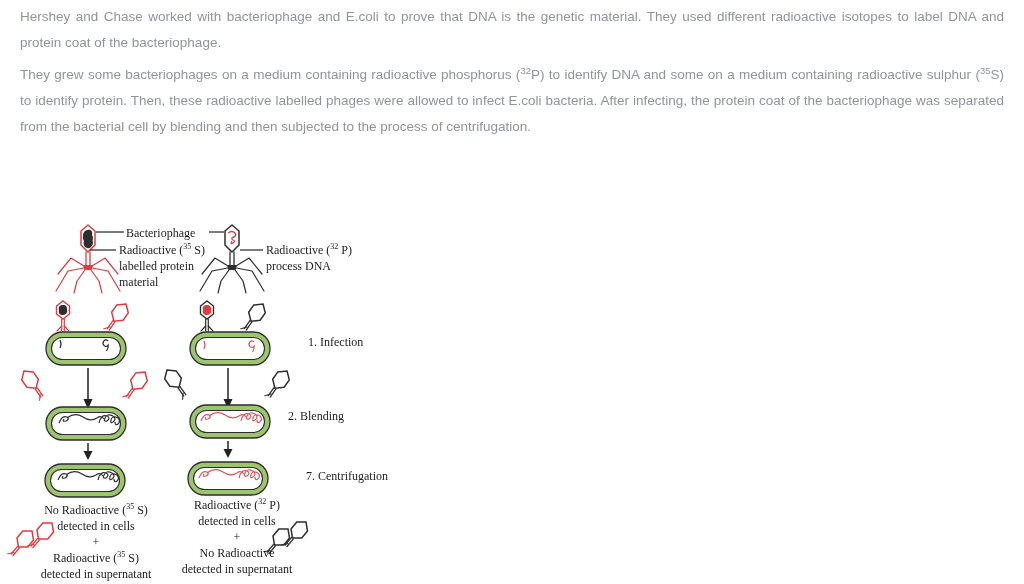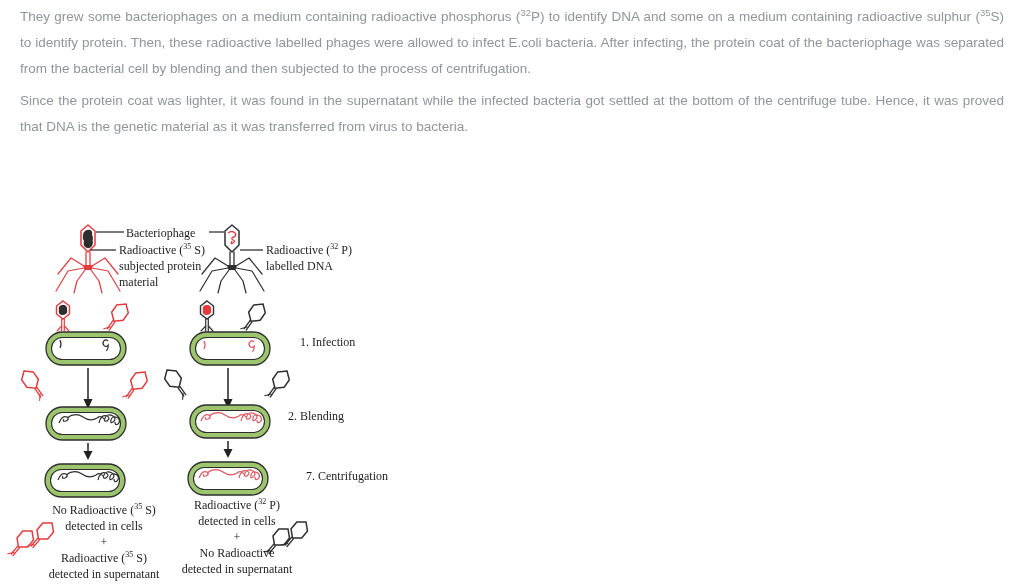--- a/index.html
+++ b/index.html
@@ -25,22 +25,22 @@
   
   .red   { stroke:#e23b3f; color:#e23b3f; }
   .blk   { stroke:#2e2e2e; color:#2e2e2e; }
   .reddna{ stroke:#e0545e; color:#e0545e; }
   .conn  { stroke:#222; stroke-width:1.2px; }
 </style>
 </head>
 <body>
 
 <div class="text-block">
+  <p>Hershey and Chase worked with bacteriophage and E.coli to prove that DNA is the genetic material. They used different radioactive isotopes to label DNA and protein coat of the bacteriophage.</p>
   <p><span>They grew some bacteriophages on a medium containing radioactive phosphorus (</span><sup>32</sup><span>P) to identify DNA and some on a medium containing radioactive sulphur (</span><sup>35</sup><span>S) to identify protein. Then, these radioactive labelled phages were allowed to infect E.coli bacteria. After infecting, the protein coat of the bacteriophage was separated from the bacterial cell by blending and then subjected to the process of centrifugation.</span></p>
-  <p>Since the protein coat was lighter, it was found in the supernatant while the infected bacteria got settled at the bottom of the centrifuge tube. Hence, it was proved that DNA is the genetic material as it was transferred from virus to bacteria.</p>
 </div>
 
 <div class="diagram">
 
   <svg width="430" height="394" viewBox="0 0 430 394">
     <defs>
 
       <g id="cell">
         <rect x="0" y="0" width="80" height="33" rx="16.5" fill="#9cc56e" stroke="#2d2d2d" stroke-width="1.3"></rect>
         <rect x="5.5" y="5.5" width="69" height="22" rx="11" fill="#ffffff" stroke="#2d2d2d" stroke-width="1.1"></rect>
@@ -175,34 +175,34 @@
       </g>
     <g transform="translate(306,300) rotate(40)">
         <use href="#phem" class="blk"></use>
       </g>
   </svg>
 
   <div class="dg-label" style="left:126px; top:3px;">Bacteriophage</div>
 
   <div class="dg-label" style="left:119px; top:20px;">
     <div><span>Radioactive (</span><sup>35</sup><span> S)</span></div>
-    <div>subjected protein</div>
+    <div>labelled protein</div>
     <div>material</div>
   </div>
 
   <div class="dg-label" style="left:266px; top:20px;">
     <div><span>Radioactive (</span><sup>32</sup><span> P)</span></div>
-    <div>labelled DNA</div>
-  </div>
-
-  <div class="dg-label" style="left:300px; top:112px;">1. Infection</div>
+    <div>process DNA</div>
+  </div>
+
+  <div class="dg-label" style="left:308px; top:112px;">1. Infection</div>
   <div class="dg-label" style="left:288px; top:186px;">2. Blending</div>
   <div class="dg-label" style="left:306px; top:246px;">7. Centrifugation</div>
 
-  <div class="dg-label dg-center" style="left:36px; top:280px; width:136px;">
+  <div class="dg-label dg-center" style="left:28px; top:280px; width:136px;">
     <div><span>No Radioactive (</span><sup>35</sup><span> S)</span></div>
     <div>detected in cells</div>
     <div>+</div>
     <div><span>Radioactive (</span><sup>35</sup><span> S)</span></div>
     <div>detected in supernatant</div>
   </div>
 
   <div class="dg-label dg-center" style="left:181px; top:275px; width:112px;">
     <div><span>Radioactive (</span><sup>32</sup><span> P)</span></div>
     <div>detected in cells</div>

